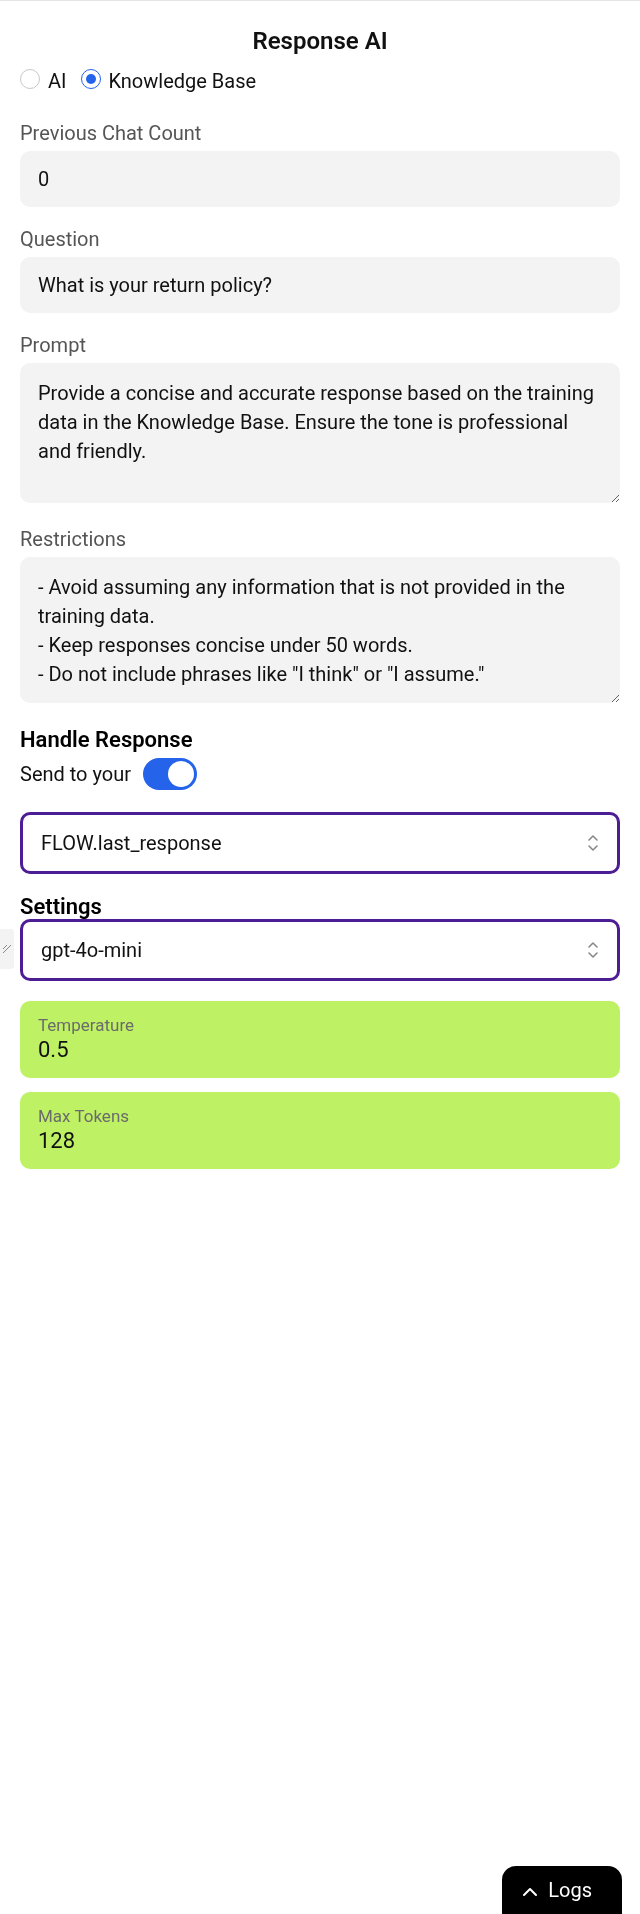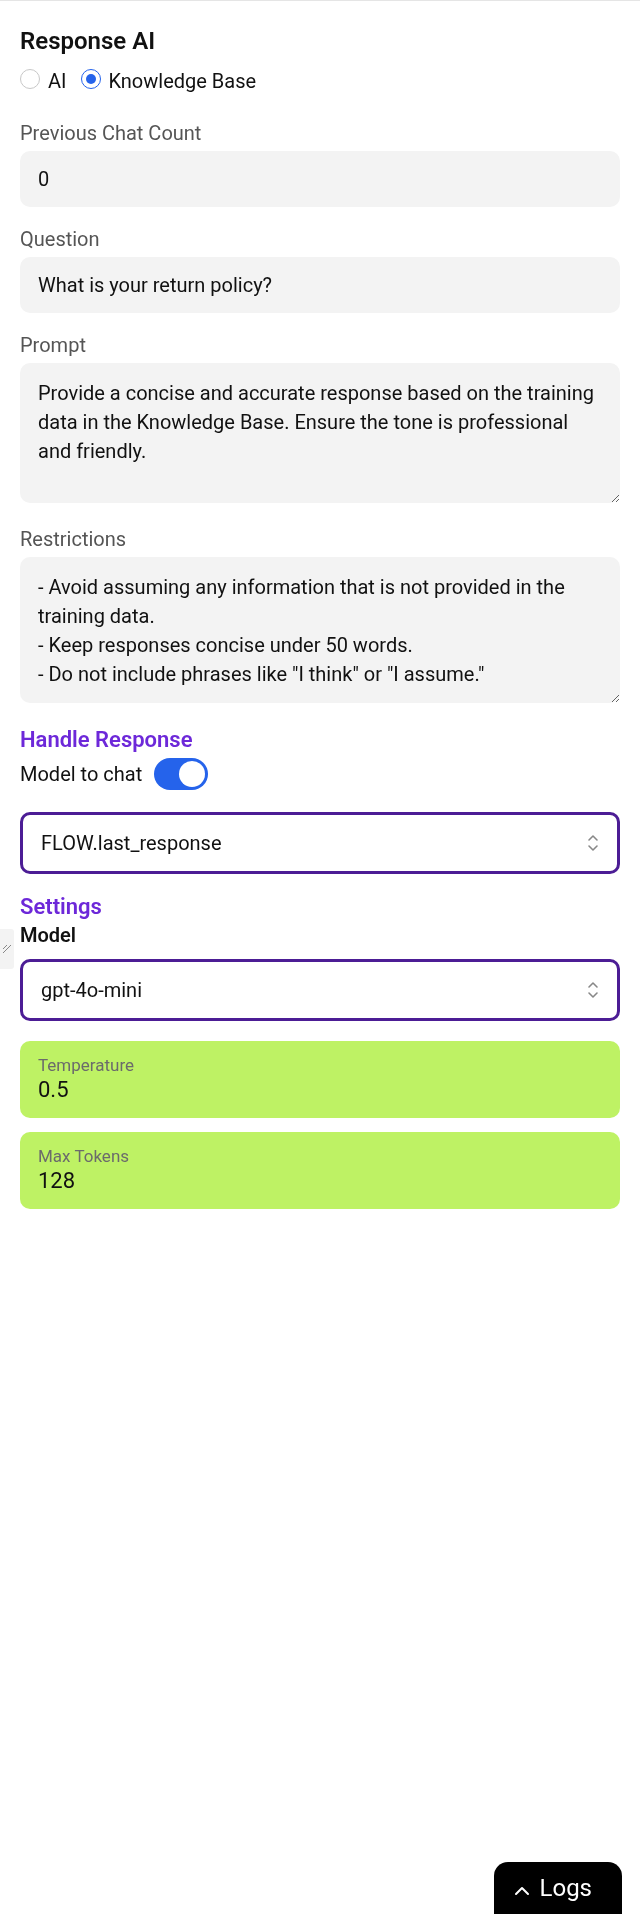--- a/index.html
+++ b/index.html
@@ -14,25 +14,26 @@
       overflow: hidden;
     }
     .panel {
       padding: 26px 20px 20px 20px;
     }
     .section-title {
       font-size: 24px;
       font-weight: 600;
       margin-bottom: 14px;
       color: #111;
+      text-align: center;
     }
     .section-title-h2 {
       font-size: 22px;
       font-weight: 600;
-      color: #6d28d9;
+      color: #000000;
     }
     .radio-row {
       display: flex;
       align-items: center;
       gap: 14px;
       margin-bottom: 28px;
     }
     .radio-item {
       display: flex;
       align-items: flex-start;
@@ -172,21 +173,21 @@
     }
     .left-edge svg { display:block; }
     .logs-btn {
       position: absolute;
       bottom: 0;
       right: 18px;
       background: #000;
       color: #fff;
       border-radius: 14px 14px 0 0;
       padding: 12px 30px 12px 20px;
-      font-size: 24px;
+      font-size: 20px;
       display: flex;
       align-items: center;
       gap: 10px;
       cursor: pointer;
     }
     .chev-up {
       display: inline-block;
     }
   </style>
 </head>
@@ -233,40 +234,39 @@
   <div class="field-block">
     <label class="field-label">Restrictions</label>
     <textarea class="field-box" rows="4" style="height: 146px;">- Avoid assuming any information that is not provided in the training data.
 - Keep responses concise under 50 words.
 - Do not include phrases like "I think" or "I assume."</textarea>
   </div>
 
   <div class="handle-row">
     <div class="section-title-h2">Handle Response</div>
     <div class="toggle-row">
-      <span class="toggle-text">Model to chat</span>
+      <span class="toggle-text">Send to your</span>
       <div class="toggle">
         <div class="toggle-knob"></div>
       </div>
     </div>
   </div>
 
   <div class="field-block">
     <div class="select-box">
       <span>FLOW.last_response</span>
       <span class="chevron">
         <svg width="12" height="18" viewBox="0 0 12 18">
             <path d="M2 6 L6 2 L10 6 M2 12 L6 16 L10 12" stroke="#888" stroke-width="1.6" fill="none" stroke-linecap="round" stroke-linejoin="round"></path>
           </svg>
       </span>
     </div>
   </div>
 
   <div class="section-title-h2" style="margin-top:12px;">Settings</div>
-  <div class="sub-title">Model</div>
 
   <div class="field-block">
     <div class="select-box">
       <span>gpt-4o-mini</span>
       <span class="chevron">
         <svg width="12" height="18" viewBox="0 0 12 18">
             <path d="M2 6 L6 2 L10 6 M2 12 L6 16 L10 12" stroke="#888" stroke-width="1.6" fill="none" stroke-linecap="round" stroke-linejoin="round"></path>
           </svg>
       </span>
     </div>

